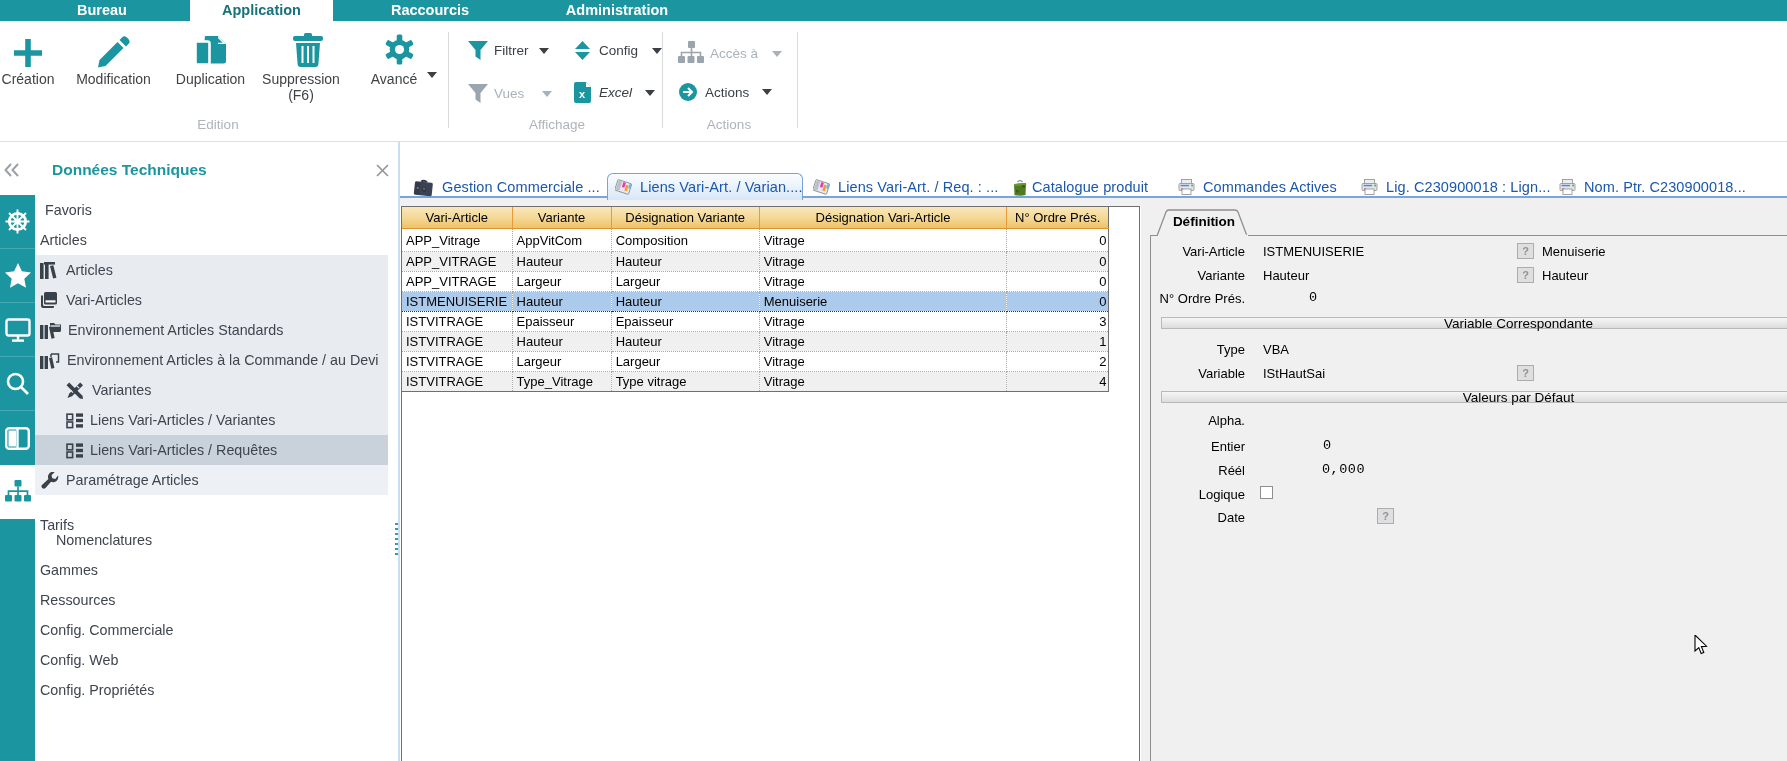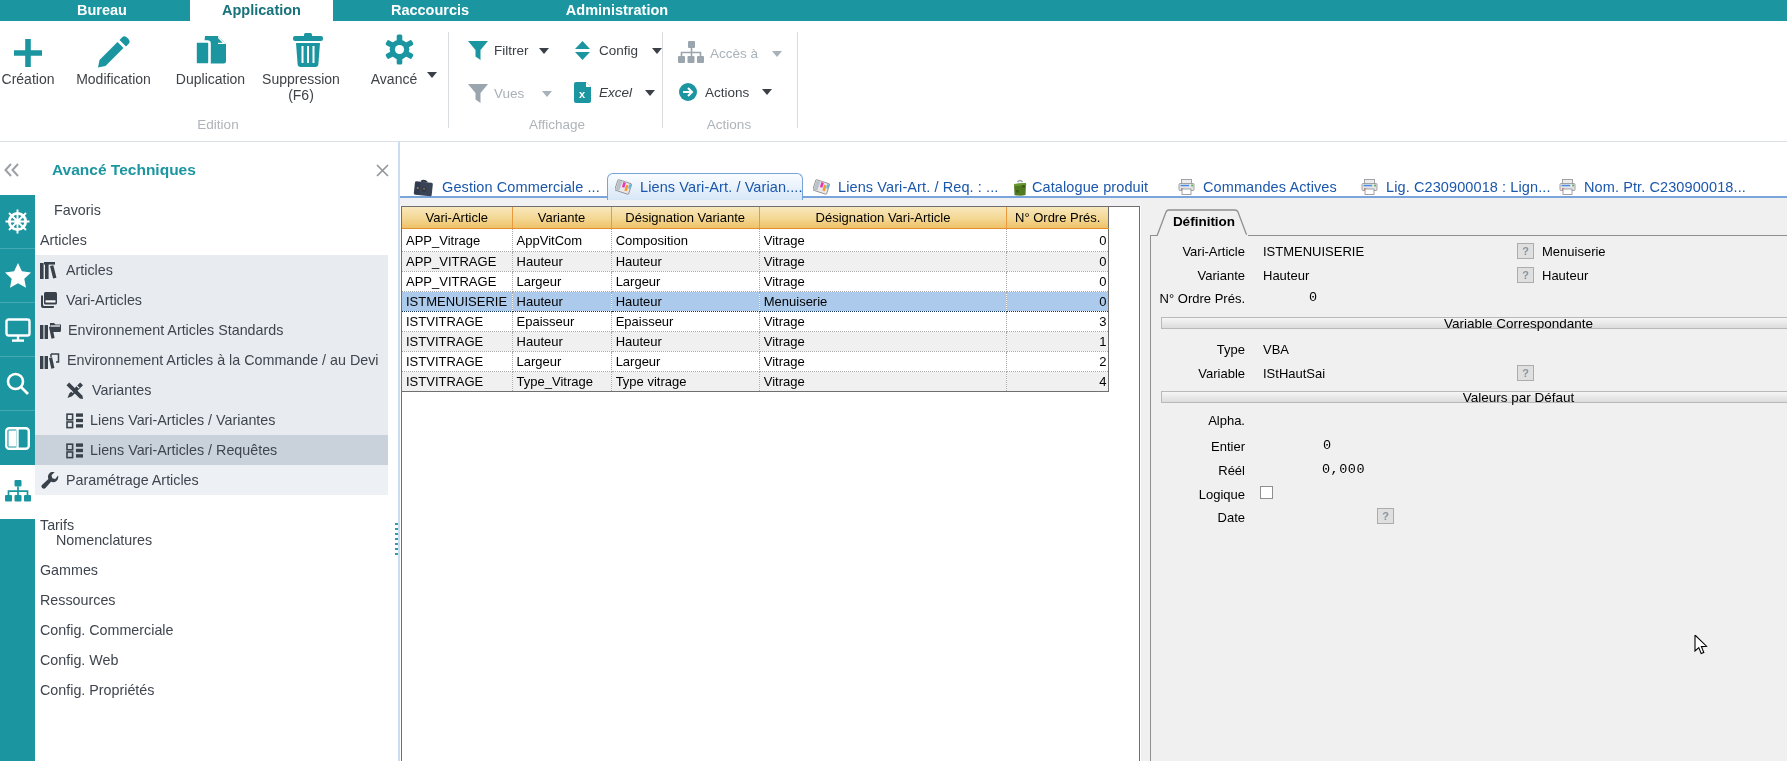--- a/index.html
+++ b/index.html
@@ -208,21 +208,21 @@
   </div>
 
   <div id="content">
 
     <svg class="abs" style="left:4px; top:21px;" width="16" height="14" viewBox="0 0 16 14">
         <g fill="none" stroke="#9AA0A6" stroke-width="2">
           <path d="M7 1 L1.5 7 L7 13"></path>
           <path d="M14 1 L8.5 7 L14 13"></path>
         </g>
       </svg>
-    <div id="side-title">Avancé Techniques</div>
+    <div id="side-title">Données Techniques</div>
     <svg class="abs" style="left:376px; top:22px;" width="13" height="13" viewBox="0 0 13 13">
         <g stroke="#8F959B" stroke-width="1.6">
           <path d="M1 1 L12 12 M12 1 L1 12"></path>
         </g>
       </svg>
 
     <div id="strip"></div>
     <div class="scell" style="top:53px; border-bottom:1px solid rgba(255,255,255,0.18);">
       <svg width="27" height="27" viewBox="0 0 27 27">
         <g fill="none" stroke="#fff">
@@ -274,21 +274,21 @@
         <g stroke="#1B96A1" stroke-width="1.7" fill="none">
           <path d="M13 6.5 v4.5 M3.5 15 v-3.8 h19 v3.8 M13 11 v4"></path>
         </g>
       </svg>
     </div>
 
     <div class="abs" style="left:35px; top:113px; width:353px; height:210px; background:#E8ECF0;"></div>
     <div class="abs" style="left:35px; top:293px; width:353px; height:30px; background:#C9D1DB;"></div>
     <div class="abs" style="left:35px; top:323px; width:353px; height:30px; background:#EDF0F4;"></div>
 
-    <div class="menuitem" style="top:53px; padding-left:19px;">Favoris</div>
+    <div class="menuitem" style="top:53px; padding-left:10px;">Favoris</div>
     <div class="menuitem" style="top:83px; padding-left:5px;">Articles</div>
     <div class="menuitem" style="top:113px; padding-left:5px;"><svg class="mic" width="19" height="17" viewBox="0 0 19 17">
           <g fill="#39414B">
             <rect x="0" y="1" width="3.6" height="16"></rect>
             <rect x="5" y="1" width="3.6" height="16"></rect>
             <rect x="10" y="4" width="3.4" height="13" transform="rotate(-14 10 4)"></rect>
             <rect x="4" y="0" width="11" height="2.6"></rect>
           </g>
         </svg>Articles</div>
     <div class="menuitem" style="top:143px; padding-left:5px;"><svg class="mic" width="19" height="16" viewBox="0 0 19 16">

